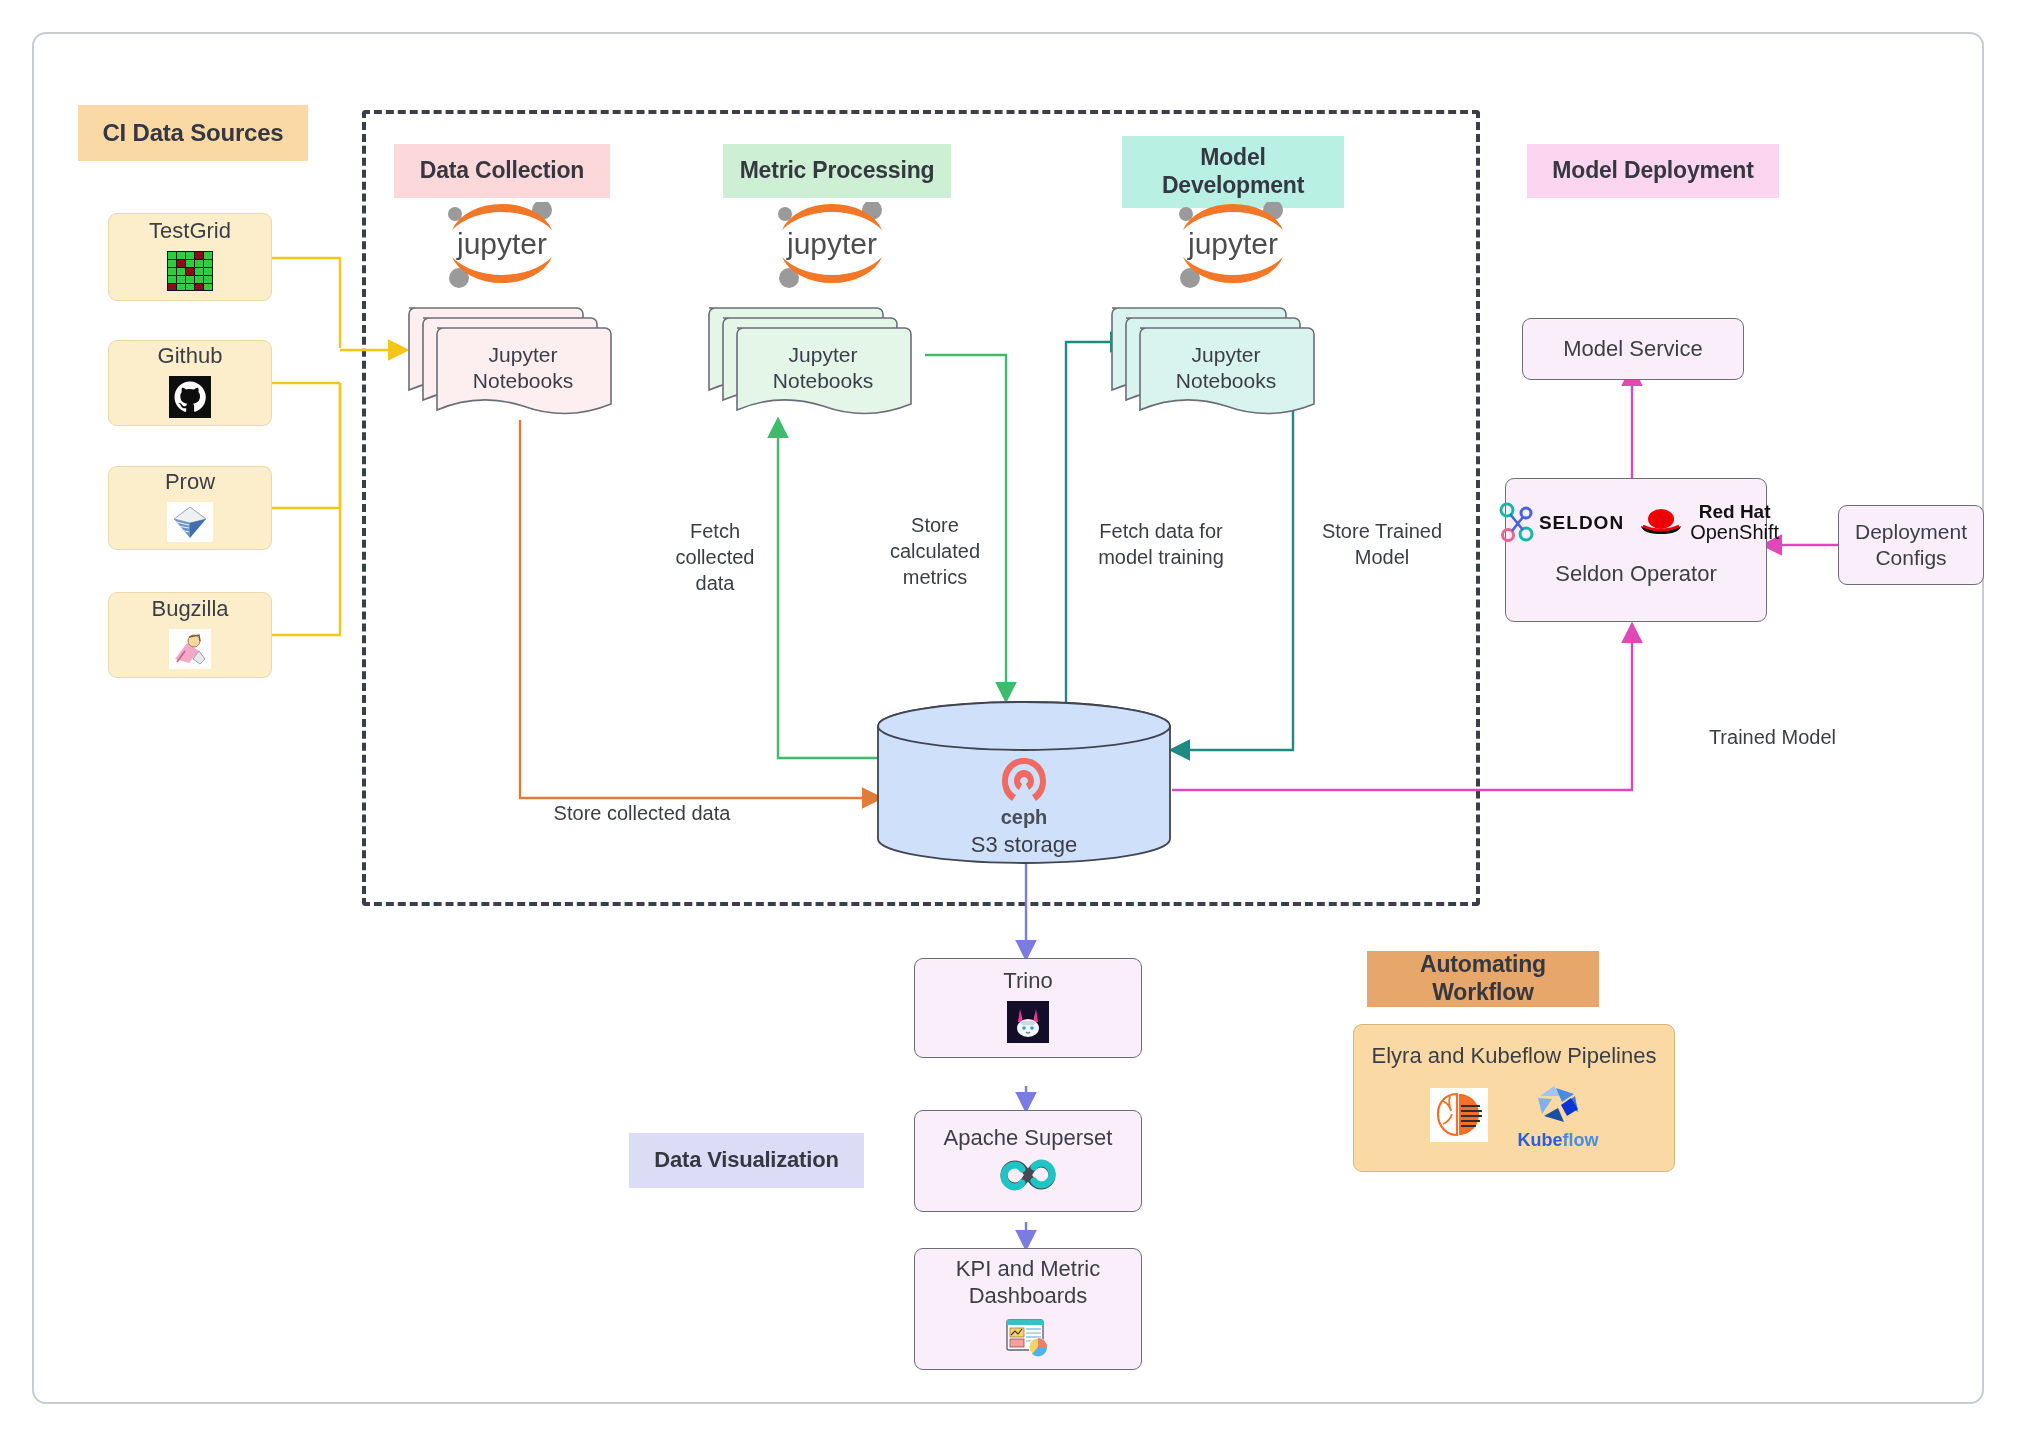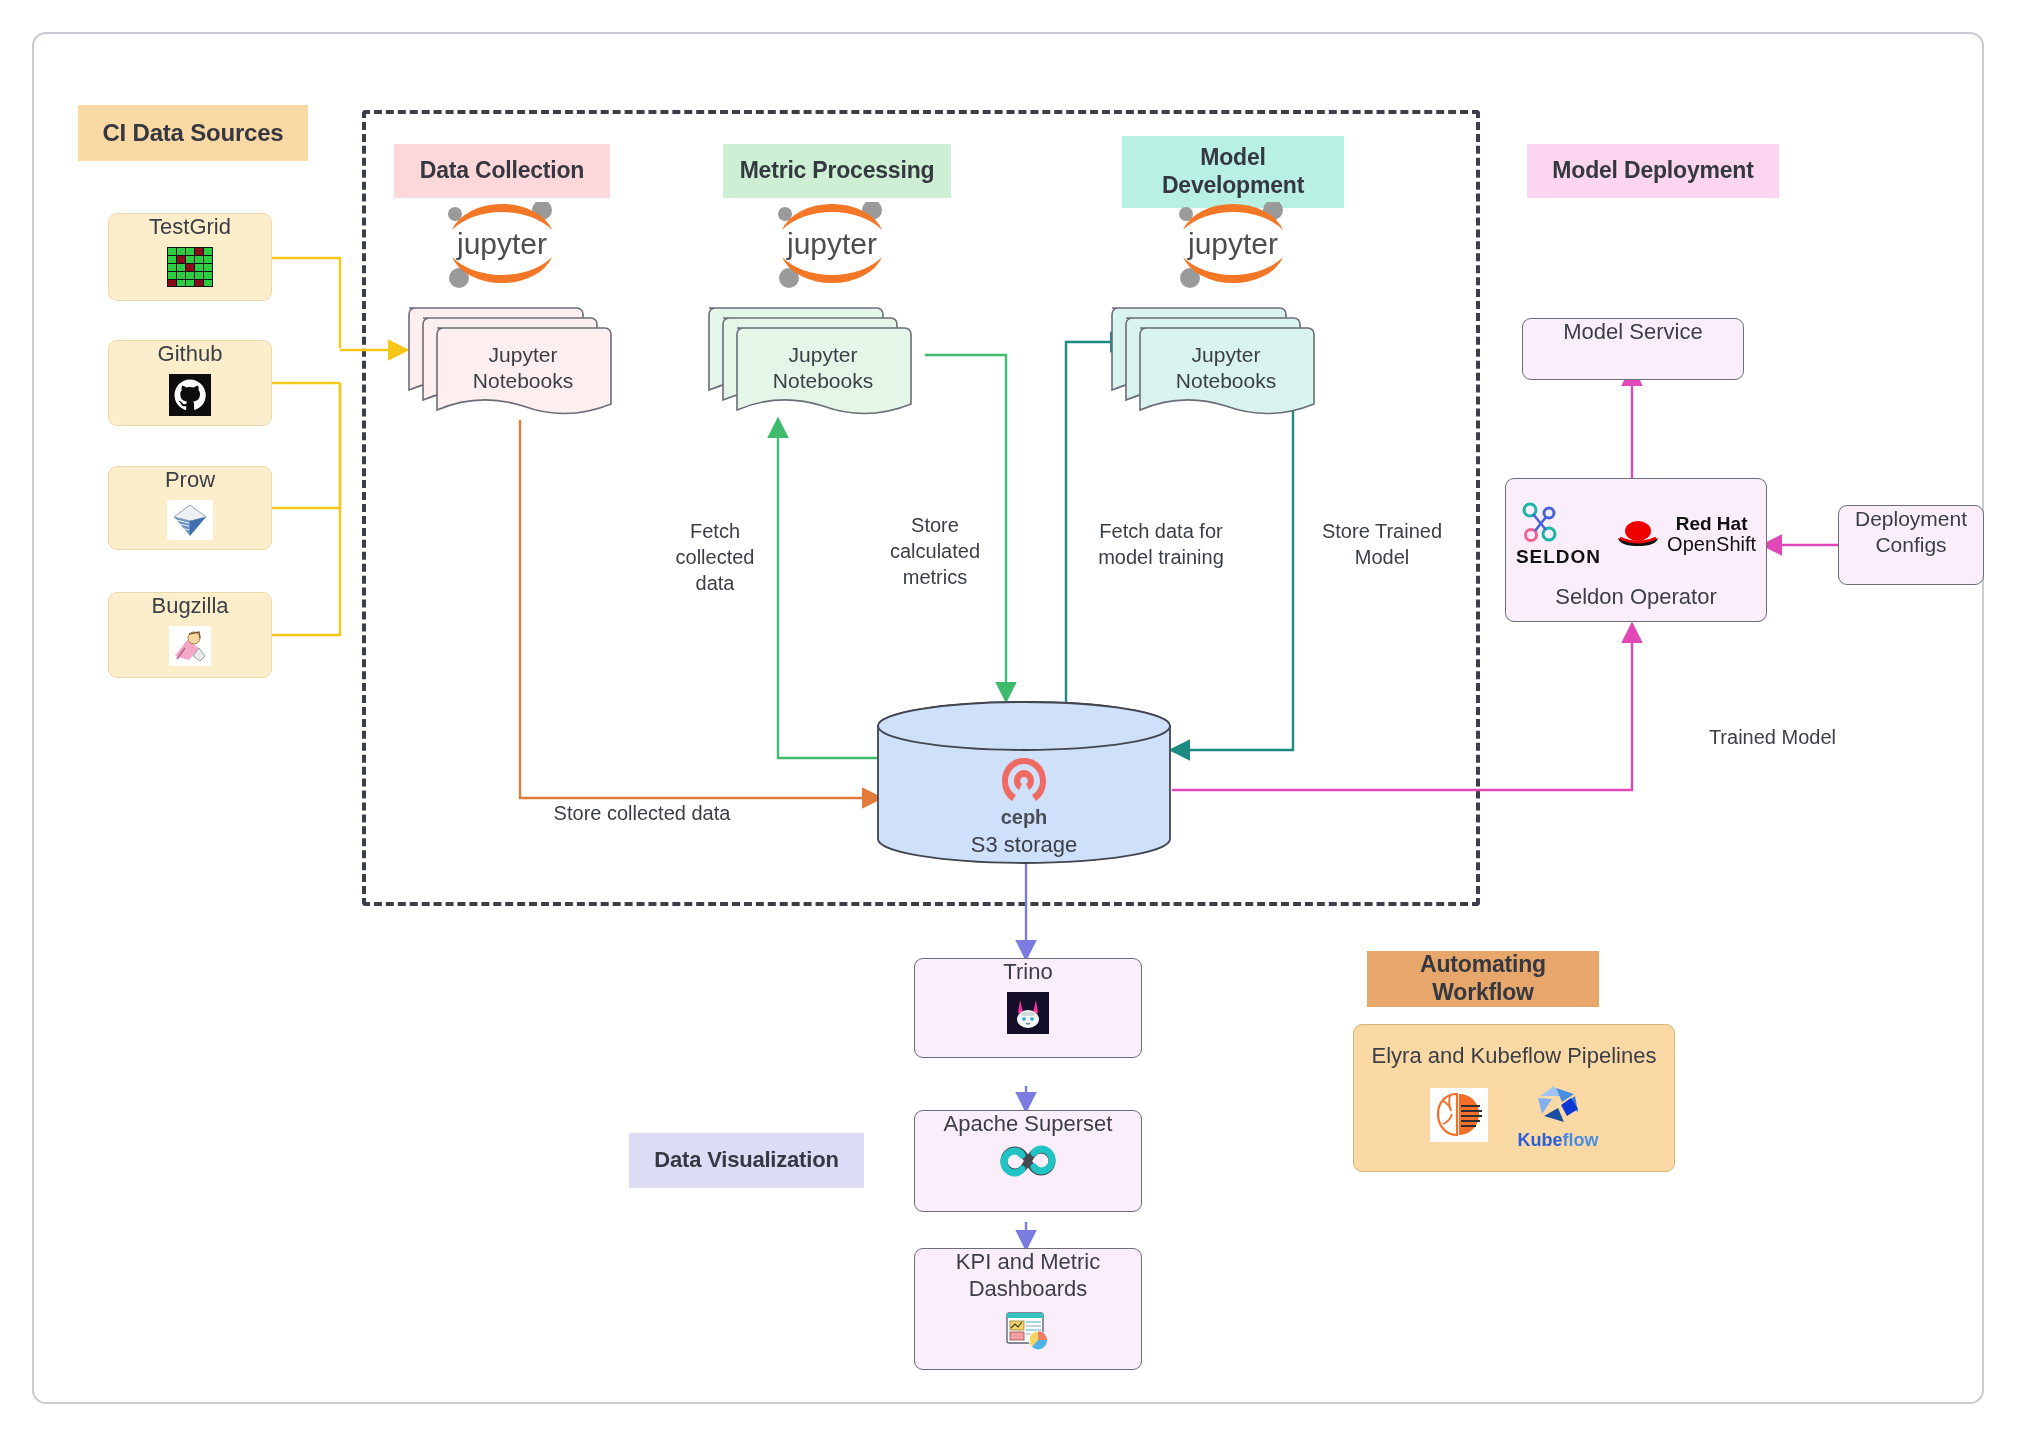--- a/index.html
+++ b/index.html
@@ -2,21 +2,21 @@
 <html><head>
 <meta charset="utf-8">
 <style>
   html,body{margin:0;padding:0;background:#ffffff;}
   body{width:2020px;height:1440px;font-family:"Liberation Sans",sans-serif;color:#3b3e47;position:relative;overflow:hidden;}
   #canvas{position:absolute;left:0;top:0;width:2020px;height:1440px;}
   .frame{position:absolute;left:32px;top:32px;width:1952px;height:1372px;border:2px solid #c9cbd3;border-radius:14px;background:#fff;box-sizing:border-box;}
   svg.wires{position:absolute;left:0;top:0;width:2020px;height:1440px;pointer-events:none;}
 
   
-  .node{position:absolute;box-sizing:border-box;display:flex;flex-direction:column;align-items:center;justify-content:flex-start;
+  .node{position:absolute;box-sizing:border-box;display:flex;flex-direction:column;align-items:center;justify-content:center;
         border:1.6px solid #6b6d78;border-radius:9px;text-align:center;line-height:1.22;}
   .node .lbl{display:block;}
 
   .sectitle{position:absolute;display:flex;align-items:center;justify-content:center;text-align:center;
             font-weight:bold;letter-spacing:-0.2px;color:#353840;box-sizing:border-box;line-height:1.2;}
 
   .src{background:#fceeca;border:1.6px solid #e9d9ad;border-radius:9px;}
   .violet{background:#fbeefb;border-color:#6b6d78;}
   .orangebox{background:#fbd9a5;border:1.6px solid #d8b577;}
 
@@ -321,21 +321,21 @@
       <span>S3 storage</span>
     </div>
   </div>
 
   <div class="node violet" style="left:1522px;top:318px;width:222px;height:62px;">
     <span class="lbl" style="font-size:22px;">Model Service</span>
   </div>
 
   <div class="node violet" style="left:1505px;top:478px;width:262px;height:144px;justify-content:flex-start;padding-top:22px;">
     <div class="logo-wrap" style="width:100%;">
-      <span style="display:flex;flex-direction:column;align-items:flex-start;">
+      <span style="display:flex;flex-direction:row;align-items:center;">
         <svg width="46" height="44" viewBox="0 0 46 44">
           <circle cx="14" cy="9" r="6" fill="none" stroke="#19b6a6" stroke-width="3"></circle>
           <circle cx="33" cy="12" r="5" fill="none" stroke="#4763d8" stroke-width="3"></circle>
           <circle cx="15" cy="34" r="5.5" fill="none" stroke="#f06292" stroke-width="3"></circle>
           <circle cx="33" cy="33" r="6" fill="none" stroke="#19b6a6" stroke-width="3"></circle>
           <path d="M17 13 L30 29 M30 16 L19 30" stroke="#4763d8" stroke-width="2.6"></path>
         </svg>
         <span style="font-size:19px;font-weight:bold;letter-spacing:1px;color:#111;">SELDON</span>
       </span>
       <span style="display:flex;align-items:center;gap:6px;">

